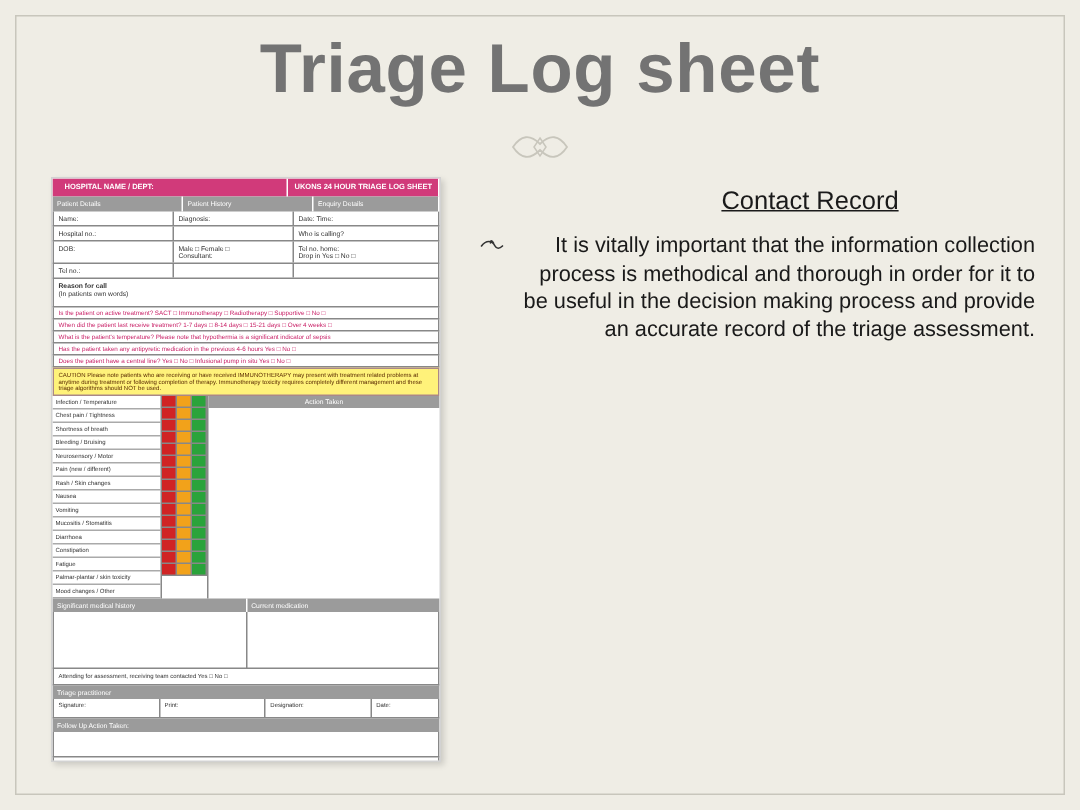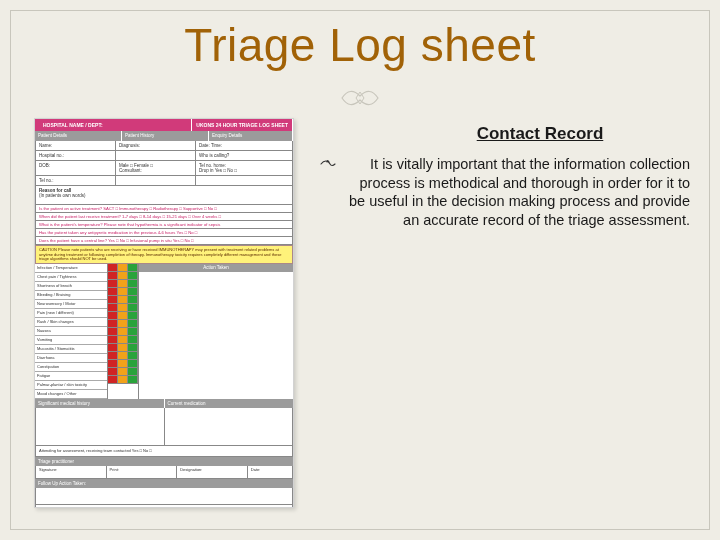--- a/index.html
+++ b/index.html
@@ -27,41 +27,41 @@
     border: 1px solid #c8c6bc;
     pointer-events: none;
   }
   .title {
     position: absolute;
     top: 18px;
     left: 0;
     right: 0;
     text-align: center;
     font-size: 46px;
-    font-weight: normal;
-    color: #a16207;
+    font-weight: bold;
+    color: #737373;
     letter-spacing: 0.5px;
   }
   .ornament {
     position: absolute;
     top: 86px;
     left: 50%;
     transform: translateX(-50%);
     width: 48px;
     height: 24px;
     pointer-events: none;
   }
   .subtitle {
     position: absolute;
     top: 124px;
     left: 395px;
     width: 290px;
     text-align: center;
     font-size: 17px;
-    font-weight: bold;
+    font-weight: normal;
     text-decoration: underline;
     color: #1a1a1a;
   }
   .content-right {
     position: absolute;
     top: 155px;
     left: 320px;
     width: 370px;
     text-align: right;
   }

